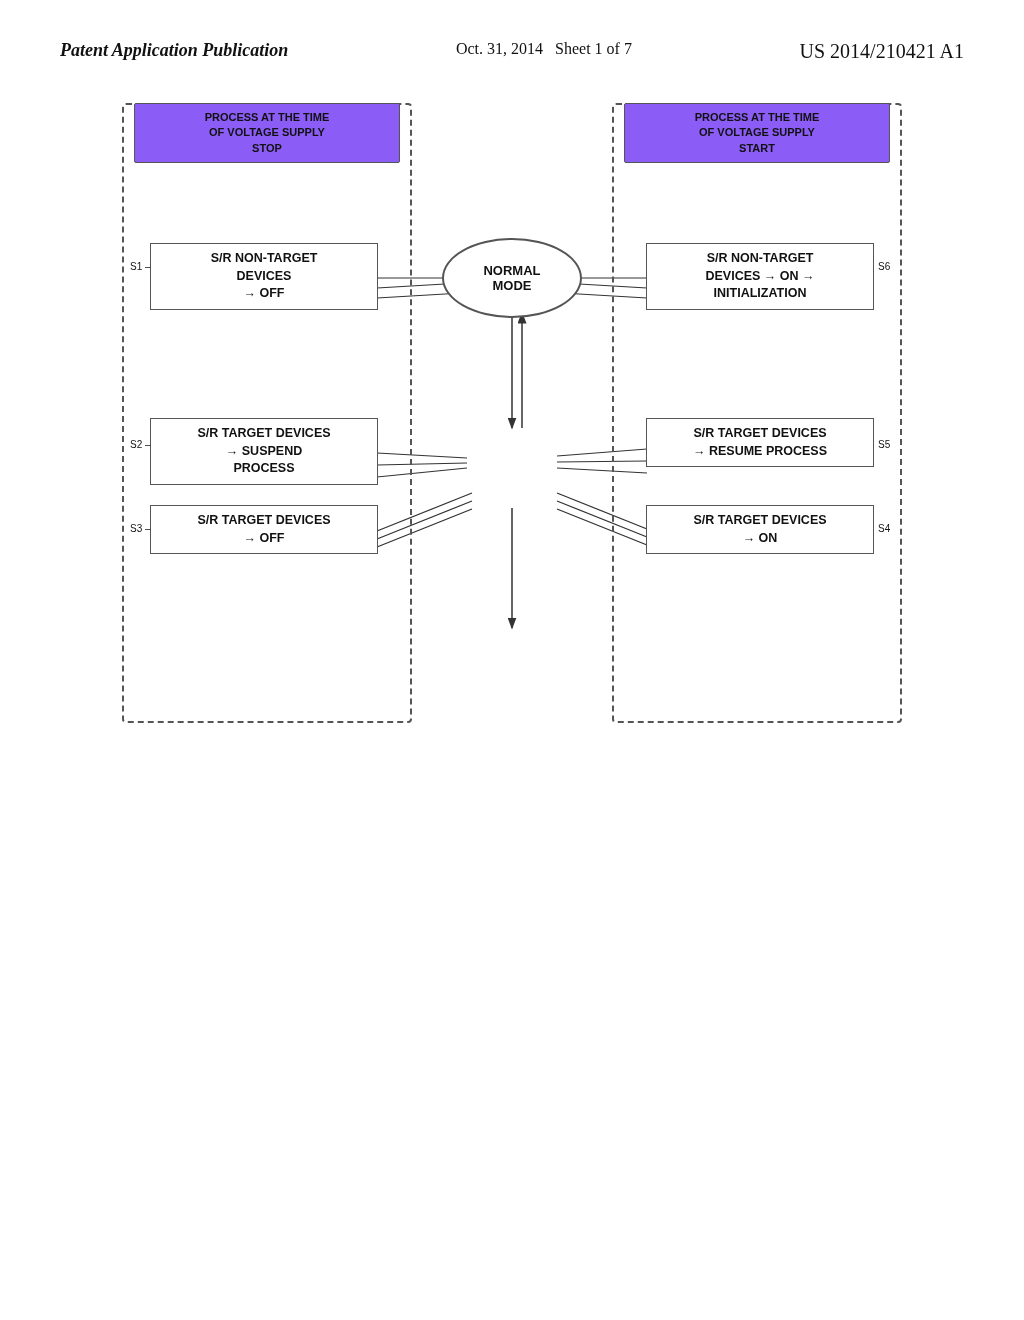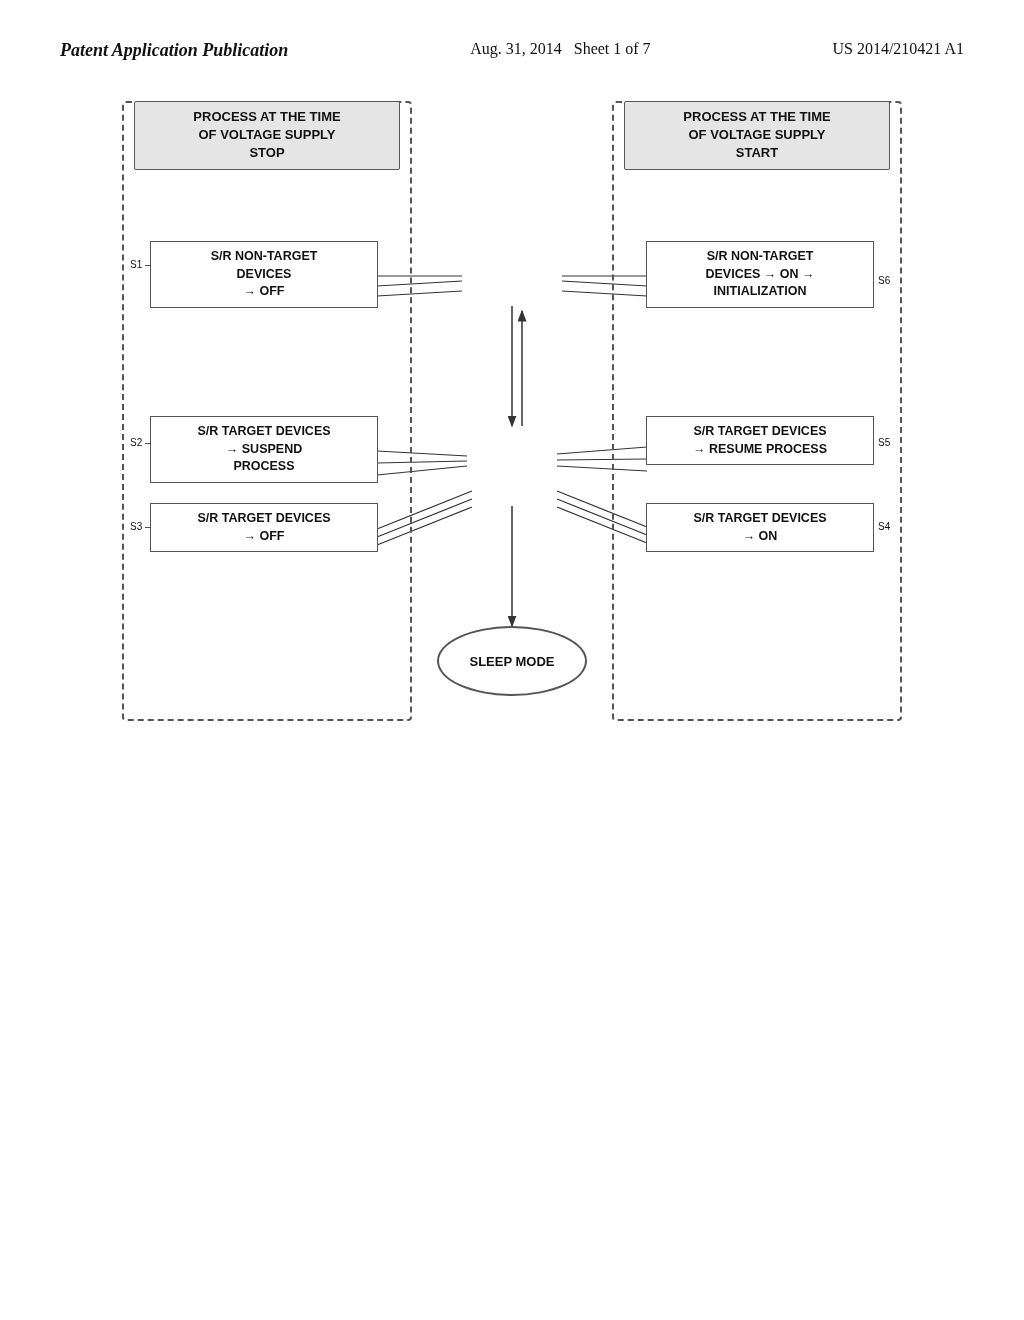--- a/index.html
+++ b/index.html
@@ -28,21 +28,21 @@
     .header-left {
       font-size: 18px;
       font-weight: bold;
       font-style: italic;
     }
     .header-center {
       font-size: 16px;
       text-align: center;
     }
     .header-right {
-      font-size: 16px;
+      font-size: 20px;
       text-align: right;
     }
     .fig-title {
       text-align: center;
       font-size: 42px;
       font-weight: bold;
       margin-top: 60px;
       margin-bottom: 30px;
       font-family: Arial, sans-serif;
     }
@@ -70,26 +70,26 @@
       height: 620px;
       border: 2px dashed #555;
       border-radius: 4px;
     }
     
     .title-box {
       position: absolute;
       top: -2px;
       left: 10px;
       right: 10px;
-      background: #e5e5e5;
+      background: #8b5cf6;
       border: 1.5px solid #555;
       border-radius: 2px;
       padding: 6px 8px;
       text-align: center;
-      font-size: 13px;
+      font-size: 11px;
       font-weight: bold;
       line-height: 1.4;
       font-family: Arial, sans-serif;
     }
     
     .state-box {
       position: absolute;
       background: #fff;
       border: 1.5px solid #555;
       padding: 6px 20px;
@@ -129,21 +129,21 @@
       pointer-events: none;
     }
   </style>
 </head>
 <body>
 
 <div class="page">
   <div class="header">
     <div class="header-left">Patent Application Publication</div>
     <div class="header-center">
-      <span>Aug. 31, 2014</span>&nbsp;&nbsp;&nbsp;<span>Sheet 1 of 7</span>
+      <span>Oct. 31, 2014</span>&nbsp;&nbsp;&nbsp;<span>Sheet 1 of 7</span>
     </div>
     <div class="header-right">US 2014/210421 A1</div>
   </div>
 
 
   <div class="diagram-container">
 
     <svg class="arrows-svg" viewBox="0 0 780 720" xmlns="http://www.w3.org/2000/svg">
       <defs>
         <marker id="arrowhead" markerWidth="8" markerHeight="6" refX="7" refY="3" orient="auto">
@@ -190,25 +190,26 @@
         PROCESS AT THE TIME<br>OF VOLTAGE SUPPLY<br>STOP
       </div>
     </div>
 
     <div class="dashed-box-right">
       <div class="title-box">
         PROCESS AT THE TIME<br>OF VOLTAGE SUPPLY<br>START
       </div>
     </div>
 
-
-
-    <div class="mode-ellipse" style="left: 315px; top: 555px; width: 150px; height: 70px;">
-      <span>SLEEP MODE</span>
-    </div>
+    <div class="mode-ellipse" style="left: 320px; top: 165px; width: 140px; height: 80px;">
+      <span style="white-space:pre-line;">NORMAL
+MODE</span>
+    </div>
+
+
 
     <div class="state-box" style="left: 28px; top: 170px; width: 228px;">
       S/R NON-TARGET<br>DEVICES<br>→ OFF
     </div>
 
     <div class="state-box" style="left: 28px; top: 345px; width: 228px;">
       S/R TARGET DEVICES<br>→ SUSPEND<br>PROCESS
     </div>
 
     <div class="state-box" style="left: 28px; top: 432px; width: 228px;">
@@ -225,16 +226,16 @@
 
     <div class="state-box" style="left: 524px; top: 170px; width: 228px;">
       S/R NON-TARGET<br>DEVICES → ON →<br>INITIALIZATION
     </div>
 
     <div class="step-label" style="left: 8px; top: 188px;">S1 –</div>
     <div class="step-label" style="left: 8px; top: 366px;">S2 –</div>
     <div class="step-label" style="left: 8px; top: 450px;">S3 –</div>
     <div class="step-label" style="left: 756px; top: 450px;">S4</div>
     <div class="step-label" style="left: 756px; top: 366px;">S5</div>
-    <div class="step-label" style="left: 756px; top: 204px;">S6</div>
+    <div class="step-label" style="left: 756px; top: 188px;">S6</div>
 
   </div>
 </div>
 
 </body></html>

